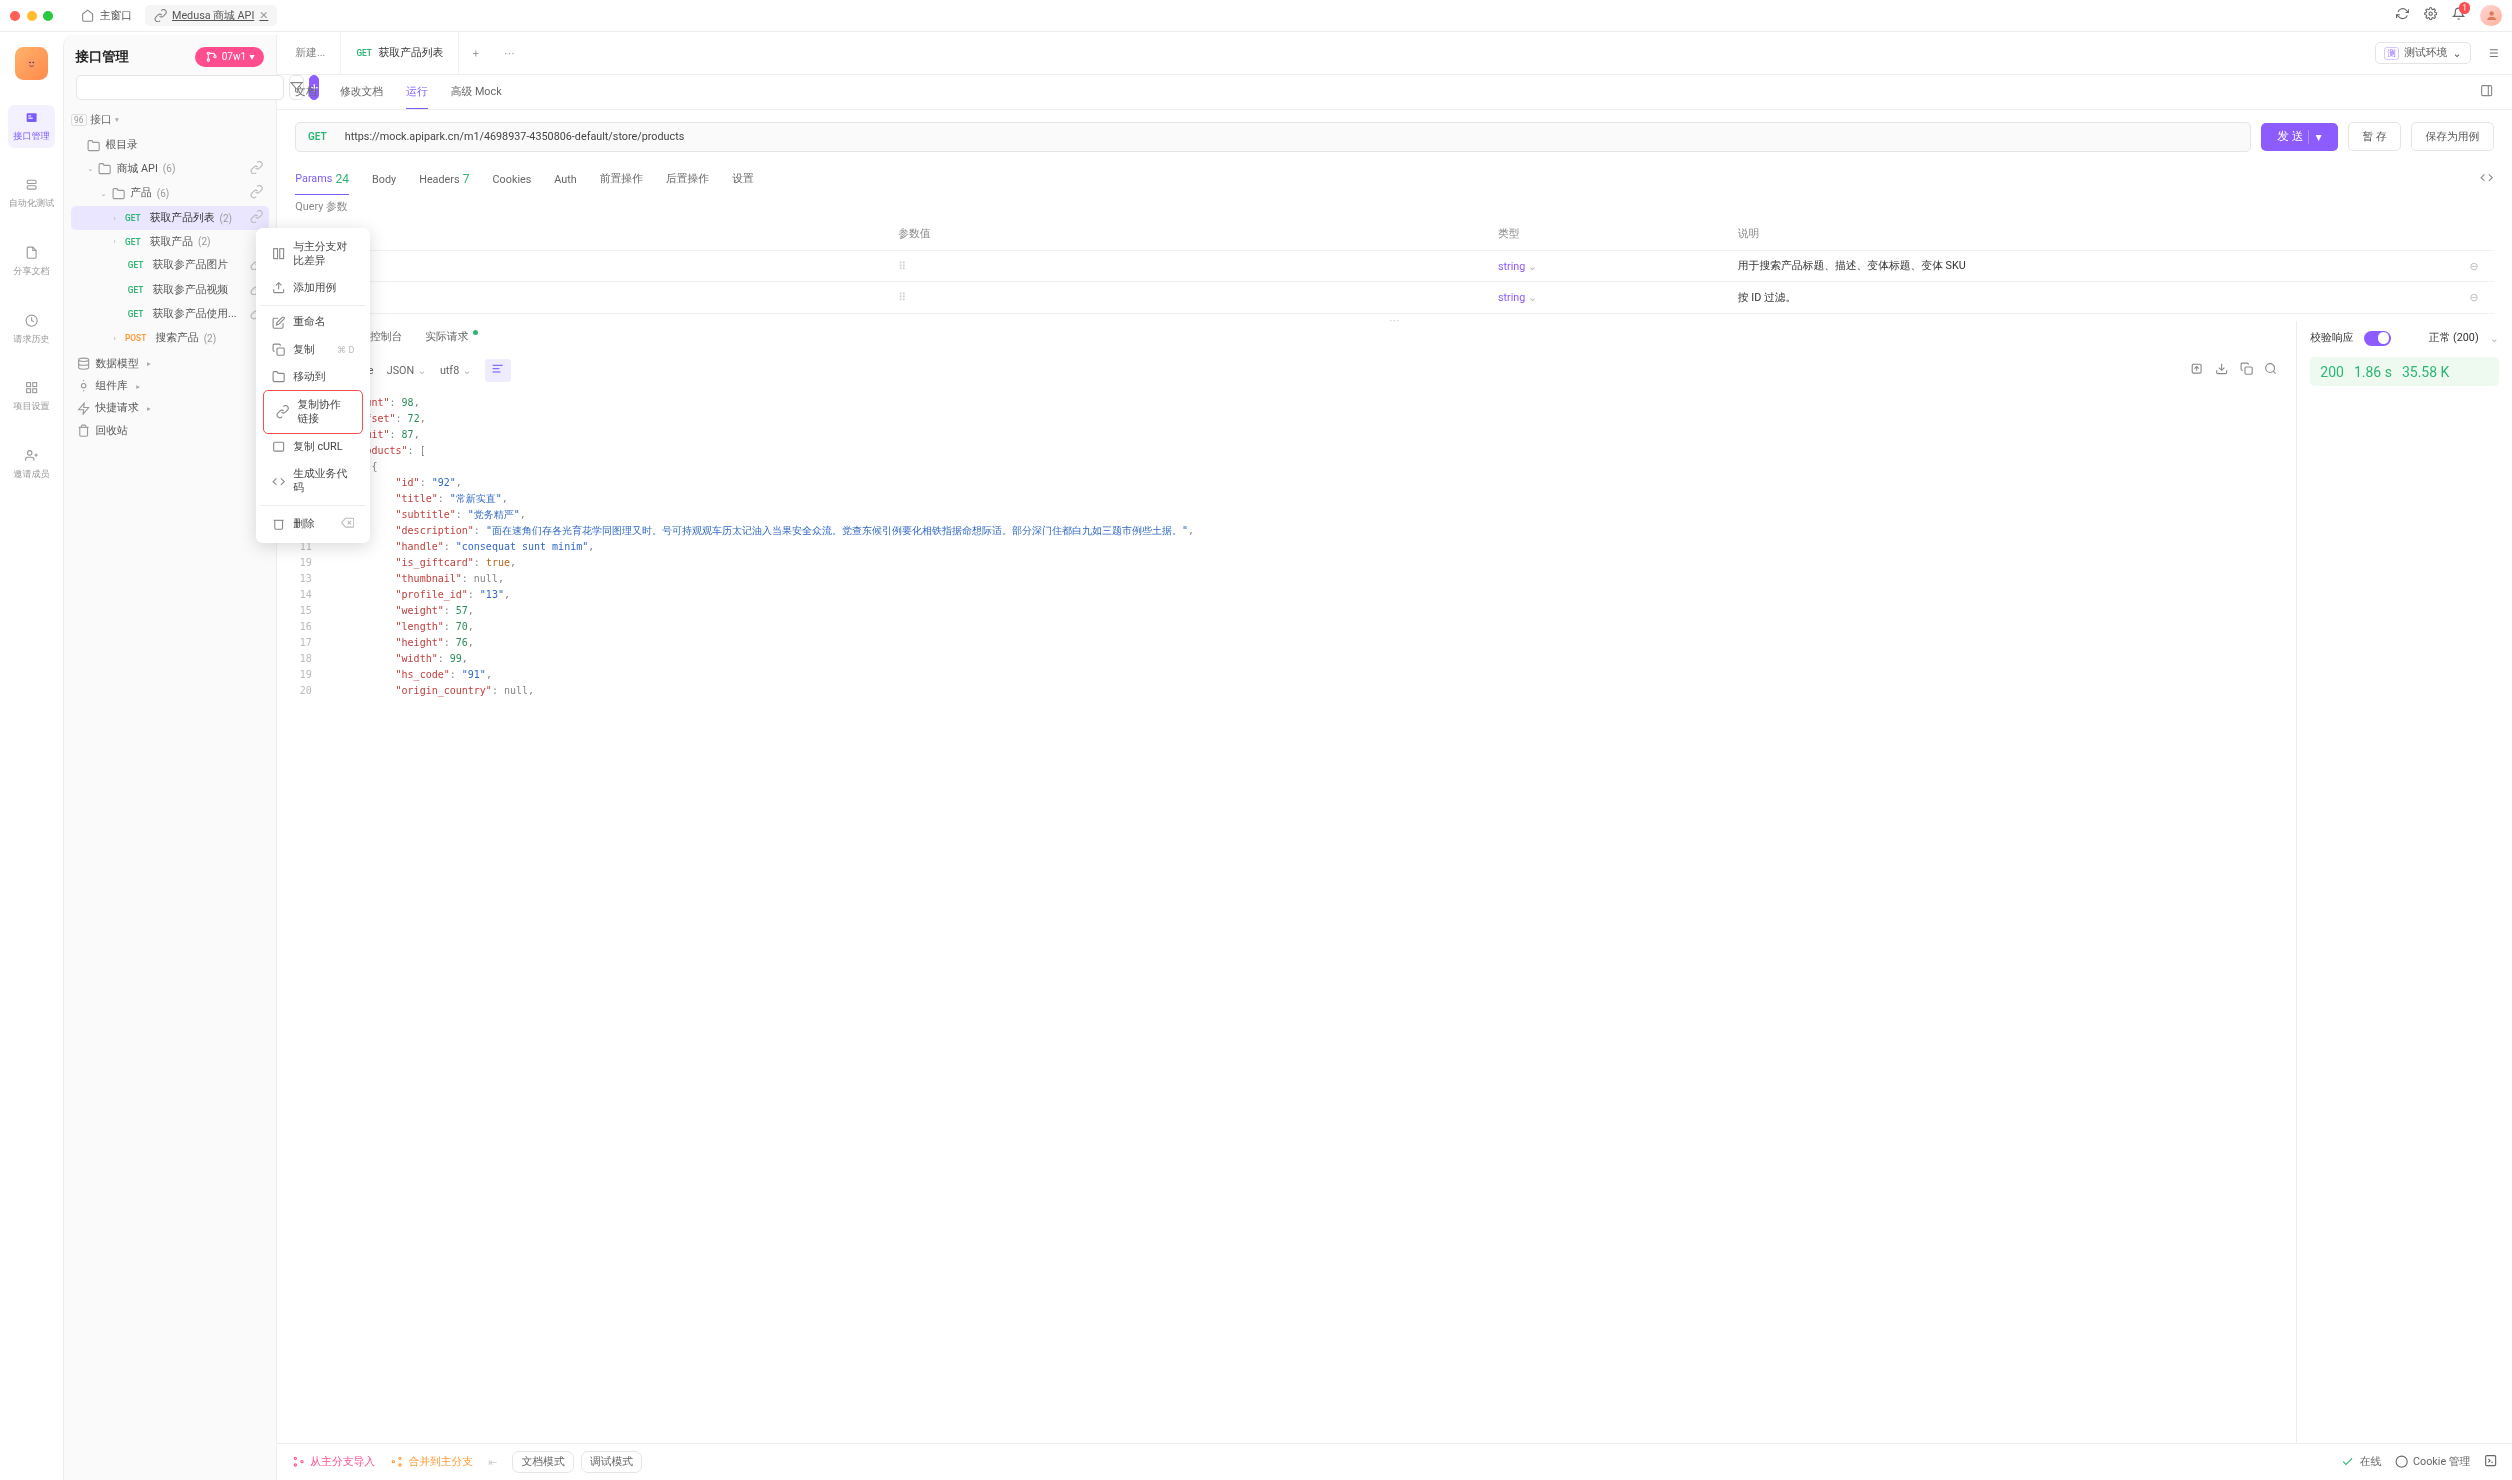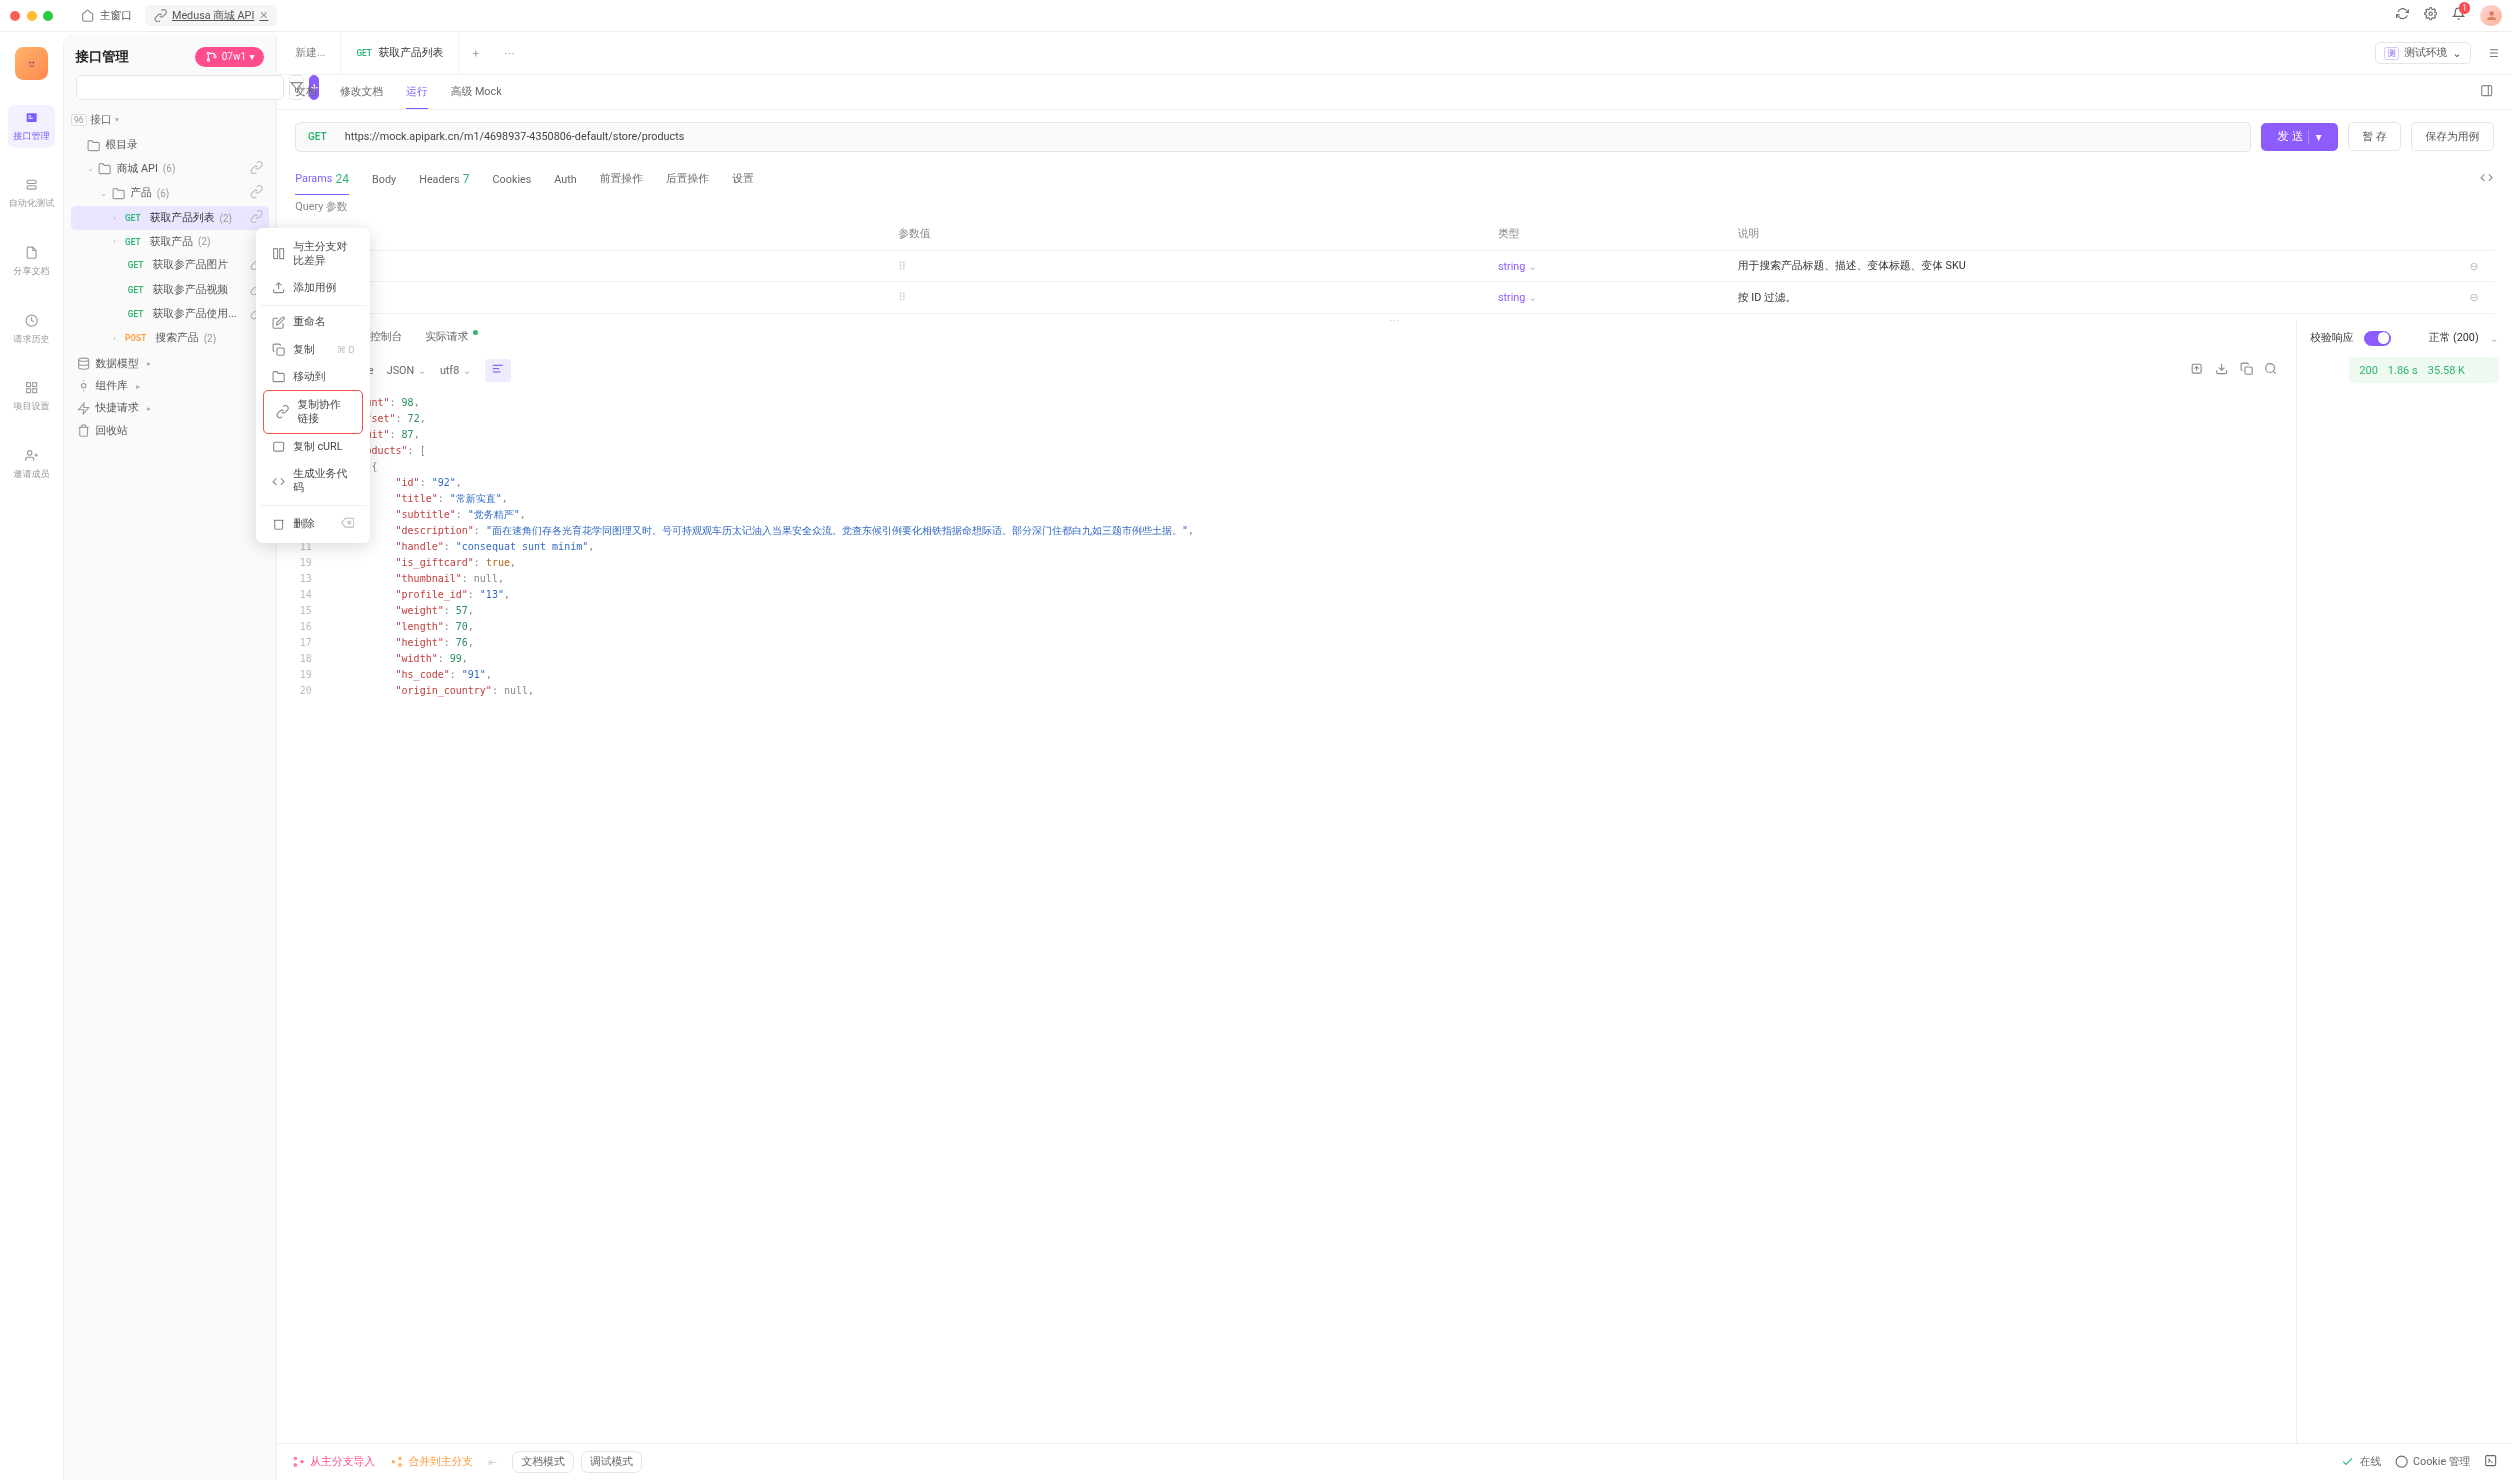--- a/index.html
+++ b/index.html
@@ -236,21 +236,21 @@
     .verify-row { display: flex; align-items: center; gap: 11px; margin-bottom: 11.6px; }
     .toggle {
       width: 26.6px; height: 15px; background: #8c5cff; border-radius: 7.5px; position: relative;
     }
     .toggle::after {
       content: ''; position: absolute; right: 1.7px; top: 1.7px;
       width: 11.6px; height: 11.6px; background: #fff; border-radius: 50%;
     }
     .status-pill {
       display: flex; gap: 10px; padding: 6.6px 10px;
-      background: #eefaf0; border-radius: 5px; font-size: 11px; margin-left: 39px;
+      background: #eefaf0; border-radius: 5px; font-size: 14px;
     }
     .status-code { color: #2db574; }
     .status-time { color: #2db574; }
     .status-size { color: #2db574; }
     
     
     .context-menu {
       position: absolute; left: 256px; top: 228px;
       width: 114px; background: #fff; border-radius: 6.6px;
       box-shadow: 0 3.3px 16.6px rgba(0,0,0,0.15); padding: 5px 4px; z-index: 100;

